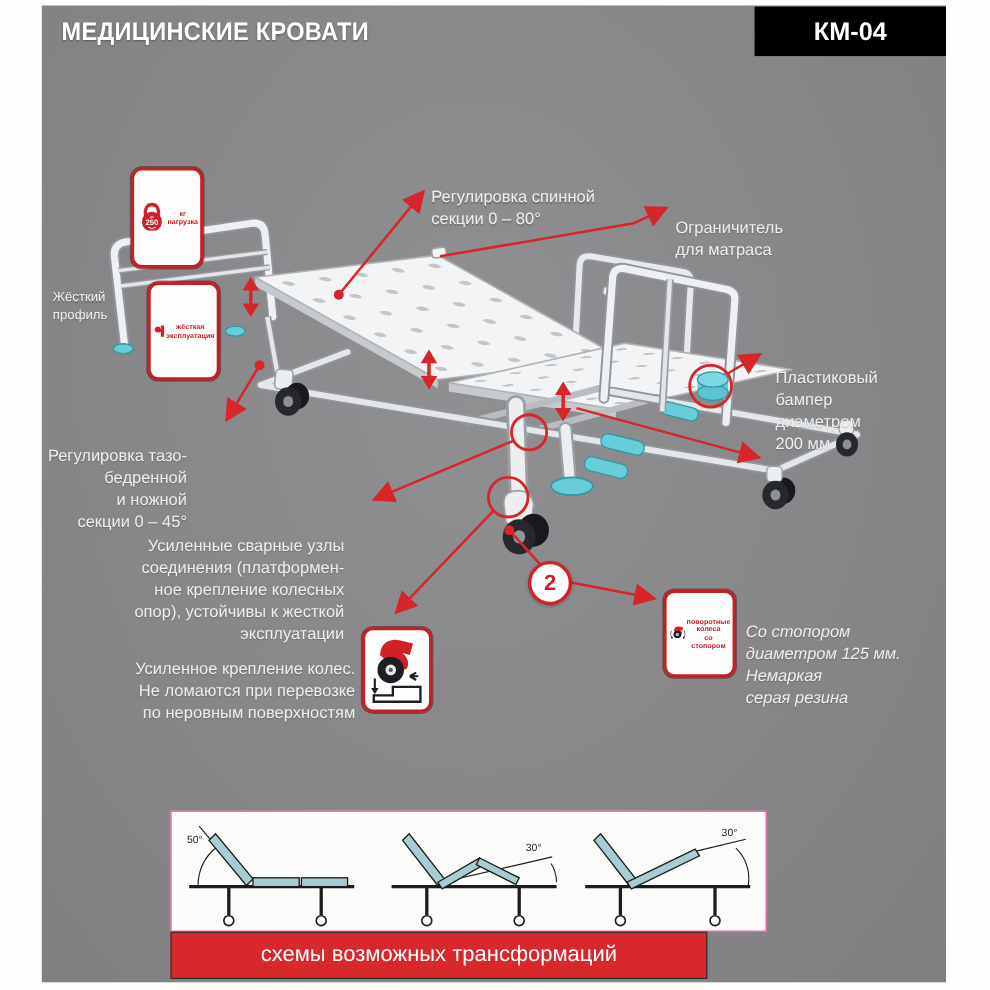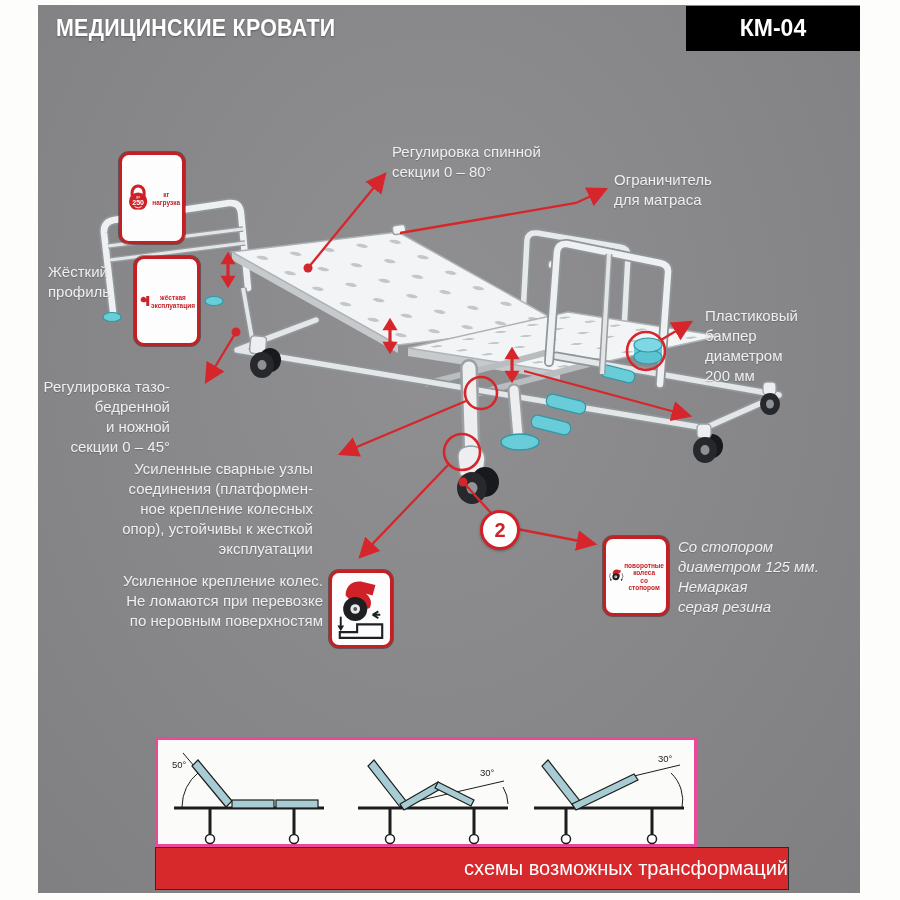--- a/index.html
+++ b/index.html
@@ -7,39 +7,39 @@
         font-family:"Liberation Sans",sans-serif;}
   .canvas{position:absolute;left:38px;top:5px;width:822px;height:888px;
         background:radial-gradient(ellipse at 48% 38%, #909092 0%, #868688 60%, #7f7f81 100%);}
   .title{position:absolute;left:56px;top:15px;color:#ffffff;font-size:23px;font-weight:800;
         letter-spacing:.3px;transform:scaleX(.93);transform-origin:left center;
         text-shadow:0 1px 2px rgba(0,0,0,.35);}
   .model{position:absolute;left:686px;top:6px;width:174px;height:45px;background:#000000;
         color:#fff;font-size:23px;font-weight:800;line-height:45px;text-align:center;
         text-shadow:0 1px 2px rgba(0,0,0,.3);}
   .co{position:absolute;color:#eef0ef;font-size:15px;line-height:1.33;white-space:pre-line;
-        text-shadow:0 1px 1px rgba(0,0,0,.22);}
+        text-shadow:0 1px 1px rgba(0,0,0,.22);margin-top:28px;}
   .r{text-align:right;}
   .bed{position:absolute;left:0;top:0;width:900px;height:900px;pointer-events:none;}
   .icon-badge{position:absolute;background:#fdfdfd;border:3px solid #c32026;border-radius:10px;
         box-shadow:0 0 0 1px rgba(70,8,8,.45);display:flex;flex-direction:row;
         align-items:center;justify-content:flex-start;padding:3px 2px;box-sizing:border-box;}
   .cap{color:#c32026;font-weight:700;font-size:6.5px;line-height:1.15;text-align:center;
         white-space:pre-line;margin-top:1px;}
-  .profile-label{position:absolute;left:48px;top:262px;color:#eef0ef;font-size:15px;
+  .profile-label{position:absolute;left:48px;top:262px;color:#eef0ef;font-size:12px;
         line-height:1.35;white-space:pre-line;text-shadow:0 1px 1px rgba(0,0,0,.22);}
   .badge2{position:absolute;left:480px;top:510px;width:40px;height:40px;box-sizing:border-box;
         border:3px solid #cf2127;border-radius:50%;background:#fff;color:#cf2127;
         font-size:20px;font-weight:700;line-height:34px;text-align:center;
         box-shadow:0 1px 3px rgba(0,0,0,.3);}
   .schemes-box{position:absolute;left:155px;top:737px;width:542px;height:110px;background:#fbfbf9;
-        border:3px solid #ec4899;box-sizing:border-box;}
-  .schemes-bar{position:absolute;left:155px;top:847px;width:634px;height:43px;background:#d7282c;
+        border:1px solid #ec4899;box-sizing:border-box;}
+  .schemes-bar{position:absolute;left:155px;top:847px;width:488px;height:43px;background:#d7282c;
         border:1px solid #2b2b2b;box-sizing:border-box;color:#fff;font-size:20px;
-        line-height:41px;text-align:right;}
+        line-height:41px;text-align:center;}
 </style>
 </head>
 <body>
 
 <div class="page">
 
   <div class="canvas"></div>
 
   <div class="title">МЕДИЦИНСКИЕ КРОВАТИ</div>
   <div class="model">КМ-04</div>

